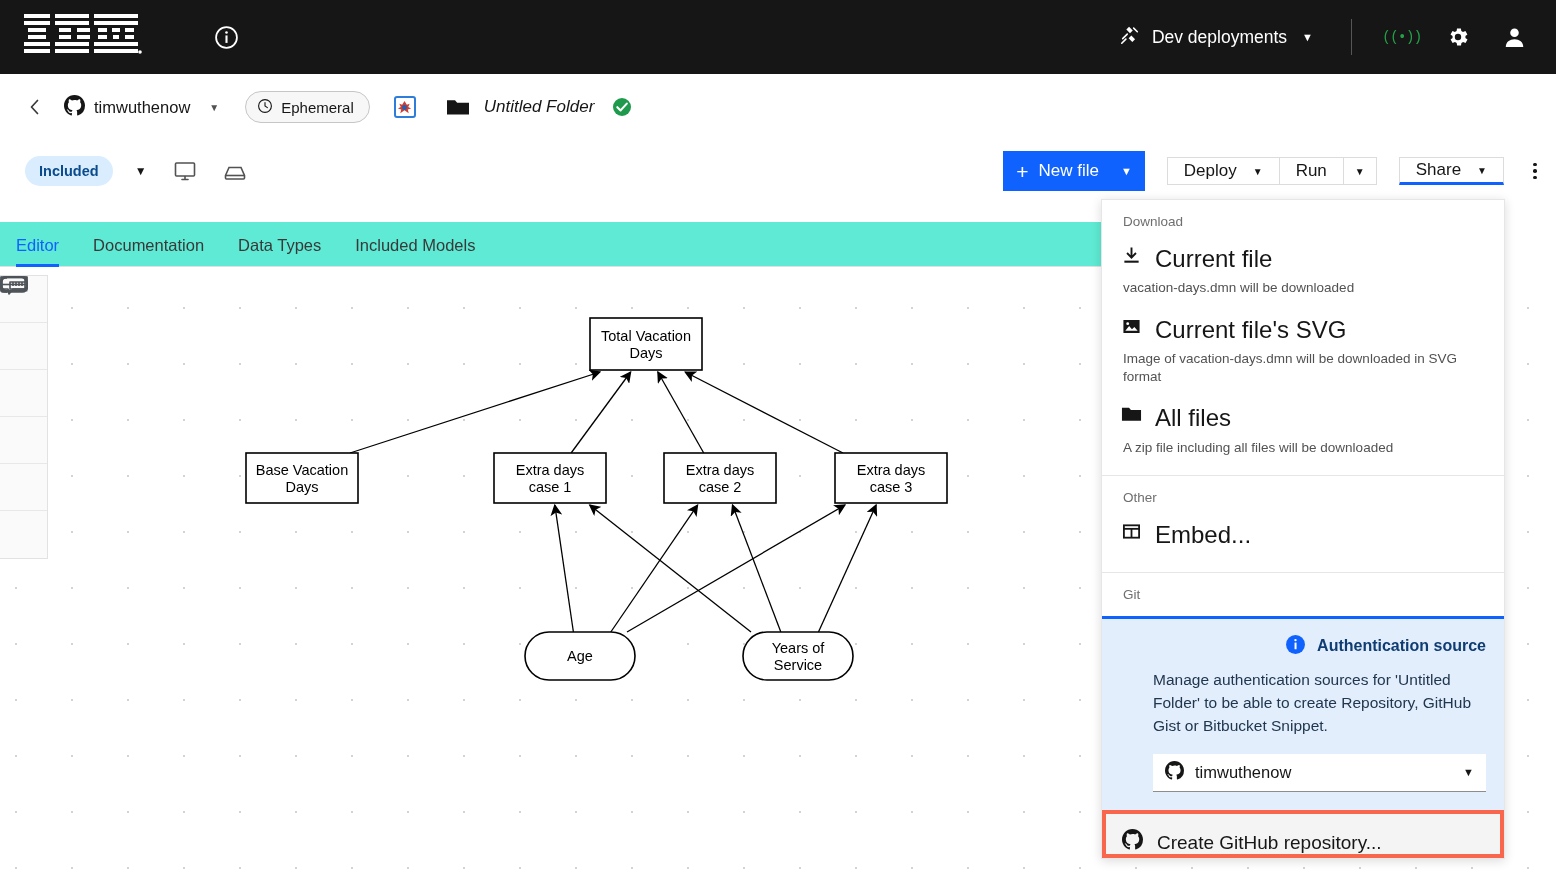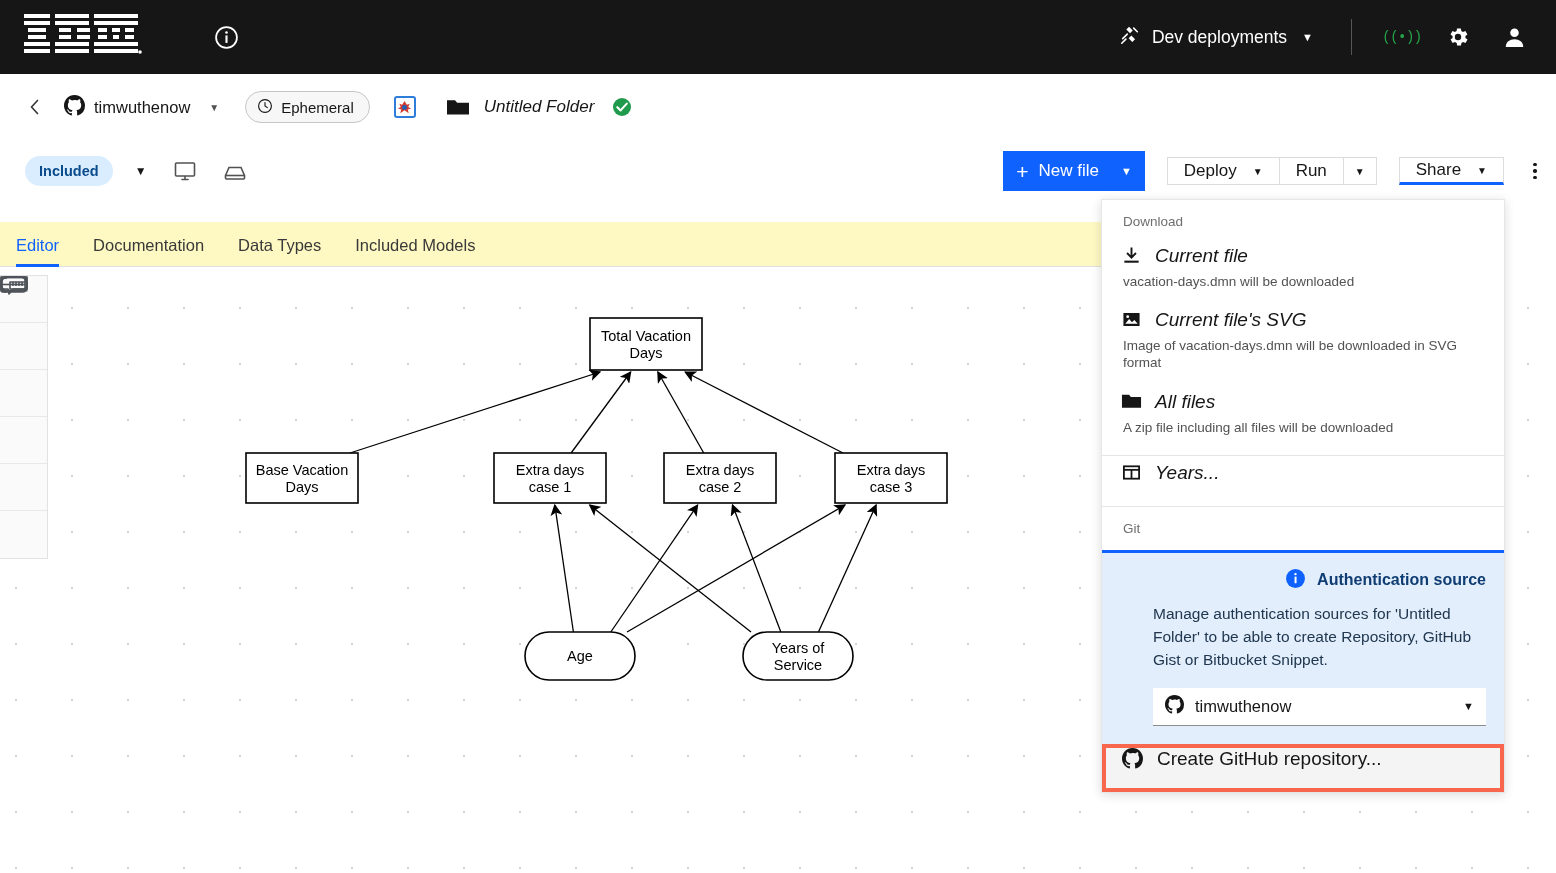--- a/index.html
+++ b/index.html
@@ -138,21 +138,21 @@
     align-items:center; justify-content:center; gap:3px; cursor:pointer;
   }
   .kebab i { width:3.5px;height:3.5px;border-radius:50%;background:#161616;display:block; }
 
   
   .tabs-row {
     position: absolute; top: 222px; left: 0;
     width: 1288px; height: 45px;
     display: flex; align-items: flex-end;
     border-bottom: 1px solid #e0e0e0;
-    background: #fef9c3;
+    background: #5eead4;
   }
   .tab {
     padding: 0 0 11px 0; margin-left: 34px;
     font-size: 16.5px; color: #393939; cursor: pointer;
     position: relative;
   }
   .tab:first-child { margin-left: 16px; }
   .tab.active { color:#0f62fe; }
   .tab.active:after {
     content:""; position:absolute; left:0; right:0; bottom:-1px;
@@ -205,21 +205,21 @@
   .dd-section-label {
     font-size: 13.5px; color: #6f6f6f;
     padding: 14px 0 10px 21px;
   }
   .dd-item {
     display: flex; align-items: flex-start; gap: 13px;
     padding: 4px 18px 2px 18px;
     cursor: pointer;
   }
   .dd-ico { width: 22px; display:flex; align-items:center; justify-content:center; padding-top:3px; flex:0 0 22px;}
-  .dd-label { font-size: 19px; color:#161616; line-height: 1.35; font-style: italic;}
+  .dd-label { font-size: 24px; color:#161616; line-height: 1.35;}
   .dd-sub {
     font-size: 13.5px; color:#525252;
     padding: 2px 20px 13px 21px; line-height:1.3;
   }
   .dd-divider { height:1px; background:#e6e6e6; margin: 6px 0 0 0; }
 
   .notif {
     background: #e2eefc;
     border-top: 3px solid #0f62fe;
     padding: 15px 18px 18px 18px;
@@ -239,21 +239,21 @@
     cursor: pointer;
   }
   .notif-select .sel-text { font-size:16.5px; color:#161616; flex:1; }
   .notif-select .sel-caret { font-size:11px; color:#161616; }
 
   .create-repo {
     margin: 0;
     border: 4px solid #f9664e;
     background: #f4f4f4;
     height: 48px;
-    display: flex; align-items: flex-start; gap: 14px;
+    display: flex; align-items: flex-end; gap: 14px;
     padding-left: 16px;
     cursor: pointer;
   }
   .create-repo .cr-label { font-size: 19px; color:#161616; }
 </style>
 </head>
 <body>
 
 <div id="app">
 
@@ -542,29 +542,30 @@
         <svg width="21" height="18" viewBox="0 0 22 18" fill="#161616">
           <path d="M1 2.4h7.4l2 2.4H21V16.2H1z"></path>
         </svg>
       </span>
       <span class="dd-label">All files</span>
     </div>
     <div class="dd-sub">A zip file including all files will be downloaded</div>
 
     <div class="dd-divider"></div>
 
+    <div class="dd-section-label">Other</div>
     <div class="dd-item" style="padding-bottom:14px">
       <span class="dd-ico">
         <svg width="19" height="19" viewBox="0 0 20 20" fill="none" stroke="#161616" stroke-width="1.9">
           <rect x="2" y="3.5" width="16" height="13"></rect>
           <path d="M2 7.2 h16"></path>
           <path d="M10 7.2 v9.3"></path>
         </svg>
       </span>
-      <span class="dd-label">Years...</span>
+      <span class="dd-label">Embed...</span>
     </div>
 
     <div class="dd-divider"></div>
     <div class="dd-section-label" style="padding-bottom:14px">Git</div>
 
     <div class="notif">
       <div class="notif-head">
         <span>
           <svg width="21" height="21" viewBox="0 0 20 20">
             <circle cx="10" cy="10" r="9" fill="#0f62fe"></circle>

